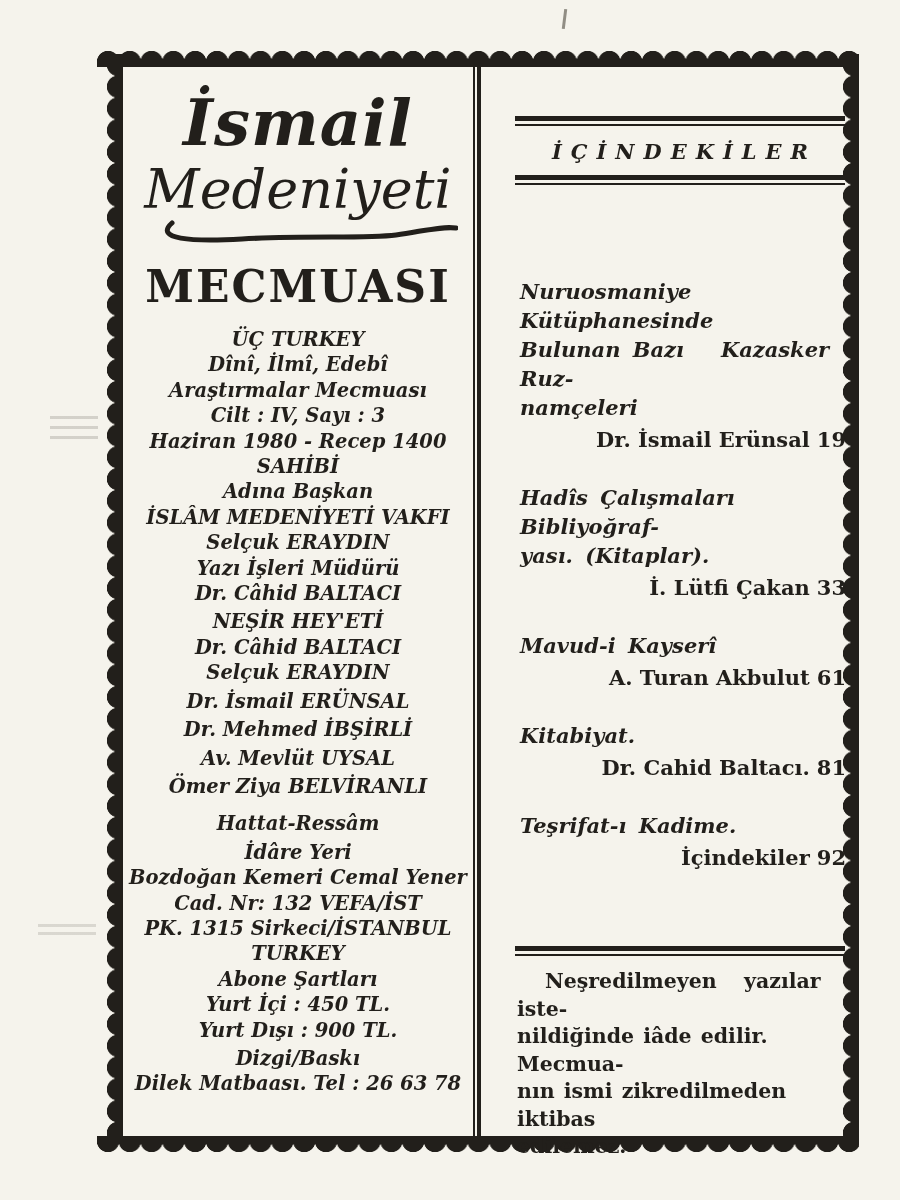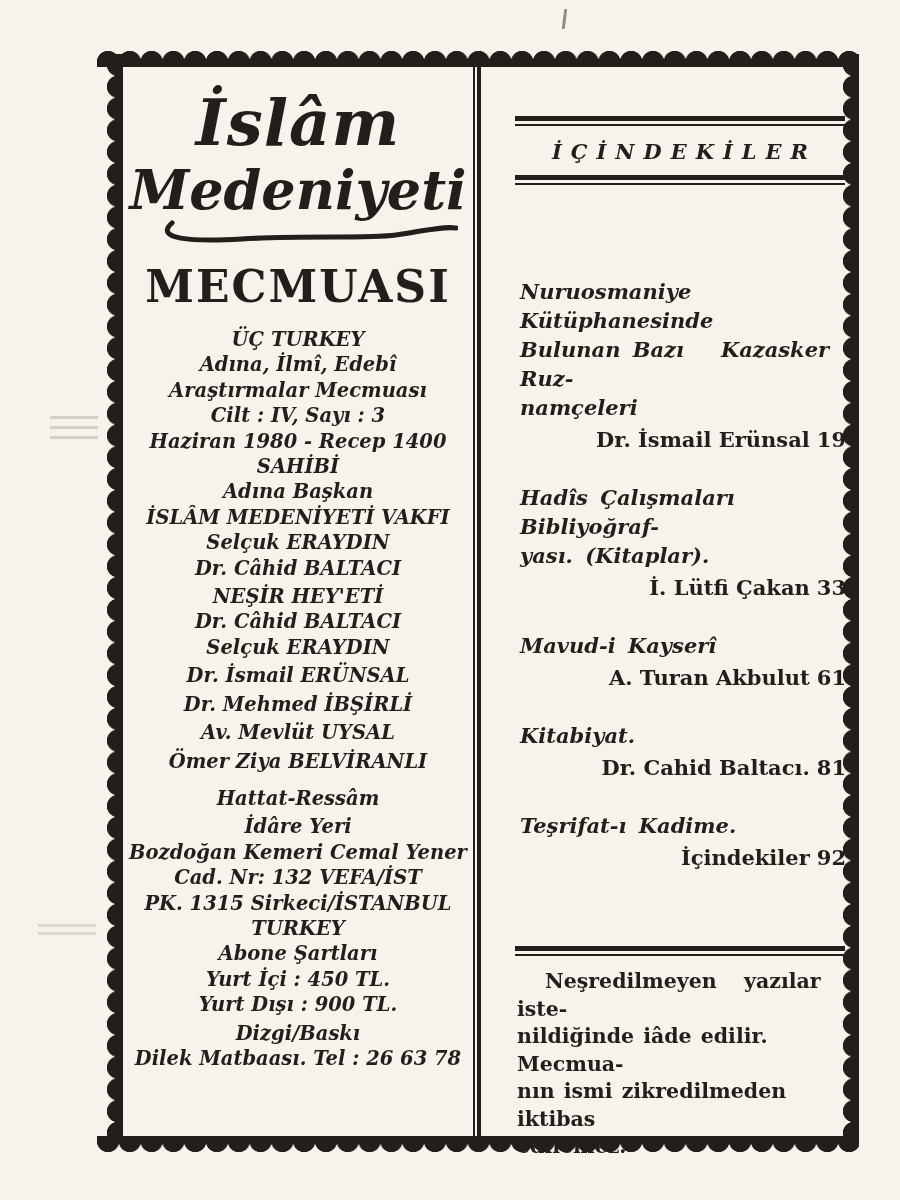--- a/index.html
+++ b/index.html
@@ -46,21 +46,21 @@
   
   .tick{position:absolute;left:563px;top:9px;width:3px;height:20px;background:#6f6b62;transform:rotate(7deg);opacity:.75;}
   .smudge1{position:absolute;left:50px;top:416px;width:48px;height:30px;
     background:repeating-linear-gradient(to bottom,rgba(92,88,80,.22) 0 3px,rgba(0,0,0,0) 3px 10px);}
   .smudge2{position:absolute;left:38px;top:924px;width:58px;height:16px;
     background:repeating-linear-gradient(to bottom,rgba(92,88,80,.18) 0 3px,rgba(0,0,0,0) 3px 8px);}
   
   .left-col{position:absolute;left:123px;top:67px;width:350px;text-align:center;}
   .logo{margin-top:24px;line-height:1;}
   .logo-l1{font-size:64px;font-style:italic;font-weight:bold;letter-spacing:1px;}
-  .logo-l2{font-size:54px;font-style:italic;font-weight:bold;margin-top:8px;}
+  .logo-l2{font-size:54px;font-style:italic;font-weight:normal;margin-top:8px;}
   .logo-swash{margin-top:2px;}
   .logo-swash svg{display:block;margin:0 auto;}
   .mag-title{font-size:44px;font-weight:bold;letter-spacing:2px;margin-top:18px;}
   .lines{margin-top:15px;font-size:19.5px;font-weight:bold;font-style:italic;line-height:25.4px;}
   .ln{white-space:nowrap;}
   .g6{margin-top:12px;}
   .g3{margin-top:3px;}
   
   .right-col{position:absolute;left:481px;top:67px;width:373px;}
   .rule-thick{height:5px;background:var(--ink);}
@@ -93,40 +93,41 @@
 <div class="edge edge-left"></div>
 <div class="edge edge-right"></div>
 <div class="divider"></div>
 
 <div class="tick"></div>
 <div class="smudge1"></div>
 <div class="smudge2"></div>
 
 <div class="left-col">
   <div class="logo">
-    <div class="logo-l1">İslâm</div>
+    <div class="logo-l1">İsmail</div>
     <div class="logo-l2">Medeniyeti</div>
     <div class="logo-swash">
       <svg width="320" height="24" viewBox="0 0 320 24">
         <path d="M34 4 C 16 20, 52 23, 104 20 C 170 16, 226 20, 258 16 C 286 12, 304 7, 318 9" fill="none" stroke="#221f1b" stroke-width="5" stroke-linecap="round"></path>
       </svg>
     </div>
   </div>
   <div class="mag-title">MECMUASI</div>
 
   <div class="lines">
     <div class="ln">ÜÇ TURKEY</div>
-    <div class="ln">Adına, İlmî, Edebî</div>
+    <div class="ln">Dînî, İlmî, Edebî</div>
     <div class="ln">Araştırmalar Mecmuası</div>
     <div class="ln">Cilt : IV, Sayı : 3</div>
     <div class="ln">Haziran 1980 - Recep 1400</div>
     <div class="ln">SAHİBİ</div>
     <div class="ln">Adına Başkan</div>
     <div class="ln">İSLÂM MEDENİYETİ VAKFI</div>
     <div class="ln">Selçuk ERAYDIN</div>
+    <div class="ln">Yazı İşleri Müdürü</div>
     <div class="ln">Dr. Câhid BALTACI</div>
     <div class="ln g3">NEŞİR HEY'ETİ</div>
     <div class="ln">Dr. Câhid BALTACI</div>
     <div class="ln">Selçuk ERAYDIN</div>
     <div class="ln g3">Dr. İsmail ERÜNSAL</div>
     <div class="ln g3">Dr. Mehmed İBŞİRLİ</div>
     <div class="ln g3">Av. Mevlüt UYSAL</div>
     <div class="ln g3">Ömer Ziya BELVİRANLI</div>
     <div class="ln g6">Hattat-Ressâm</div>
     <div class="ln g3">İdâre Yeri</div>

